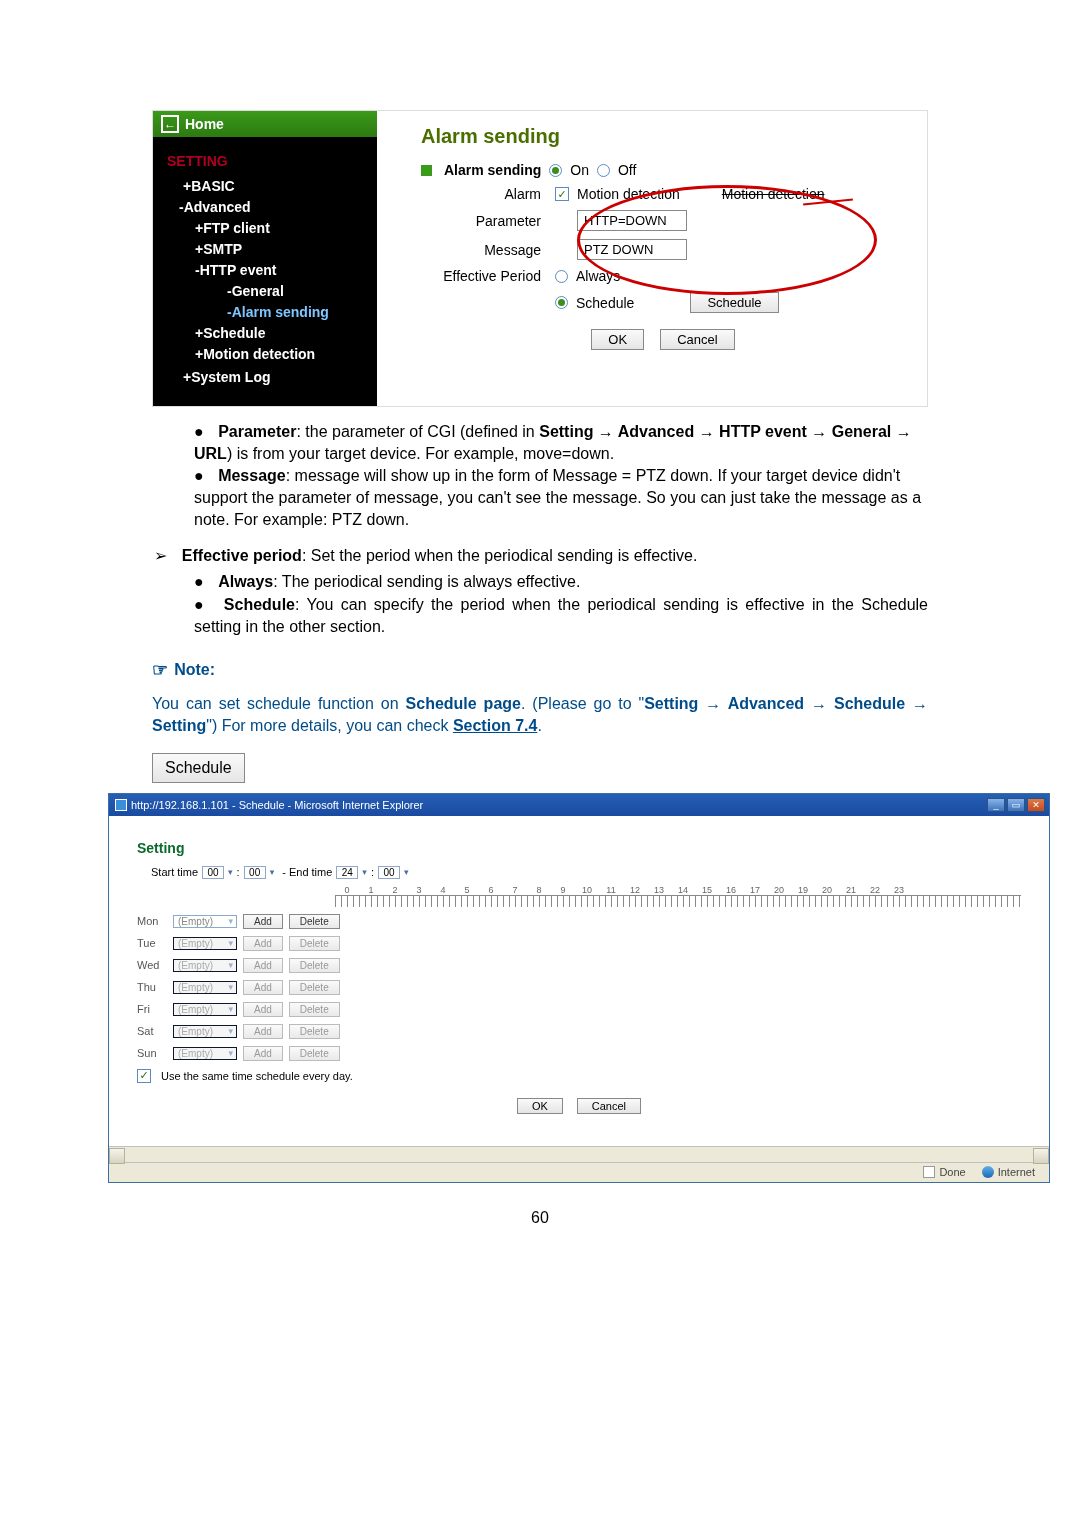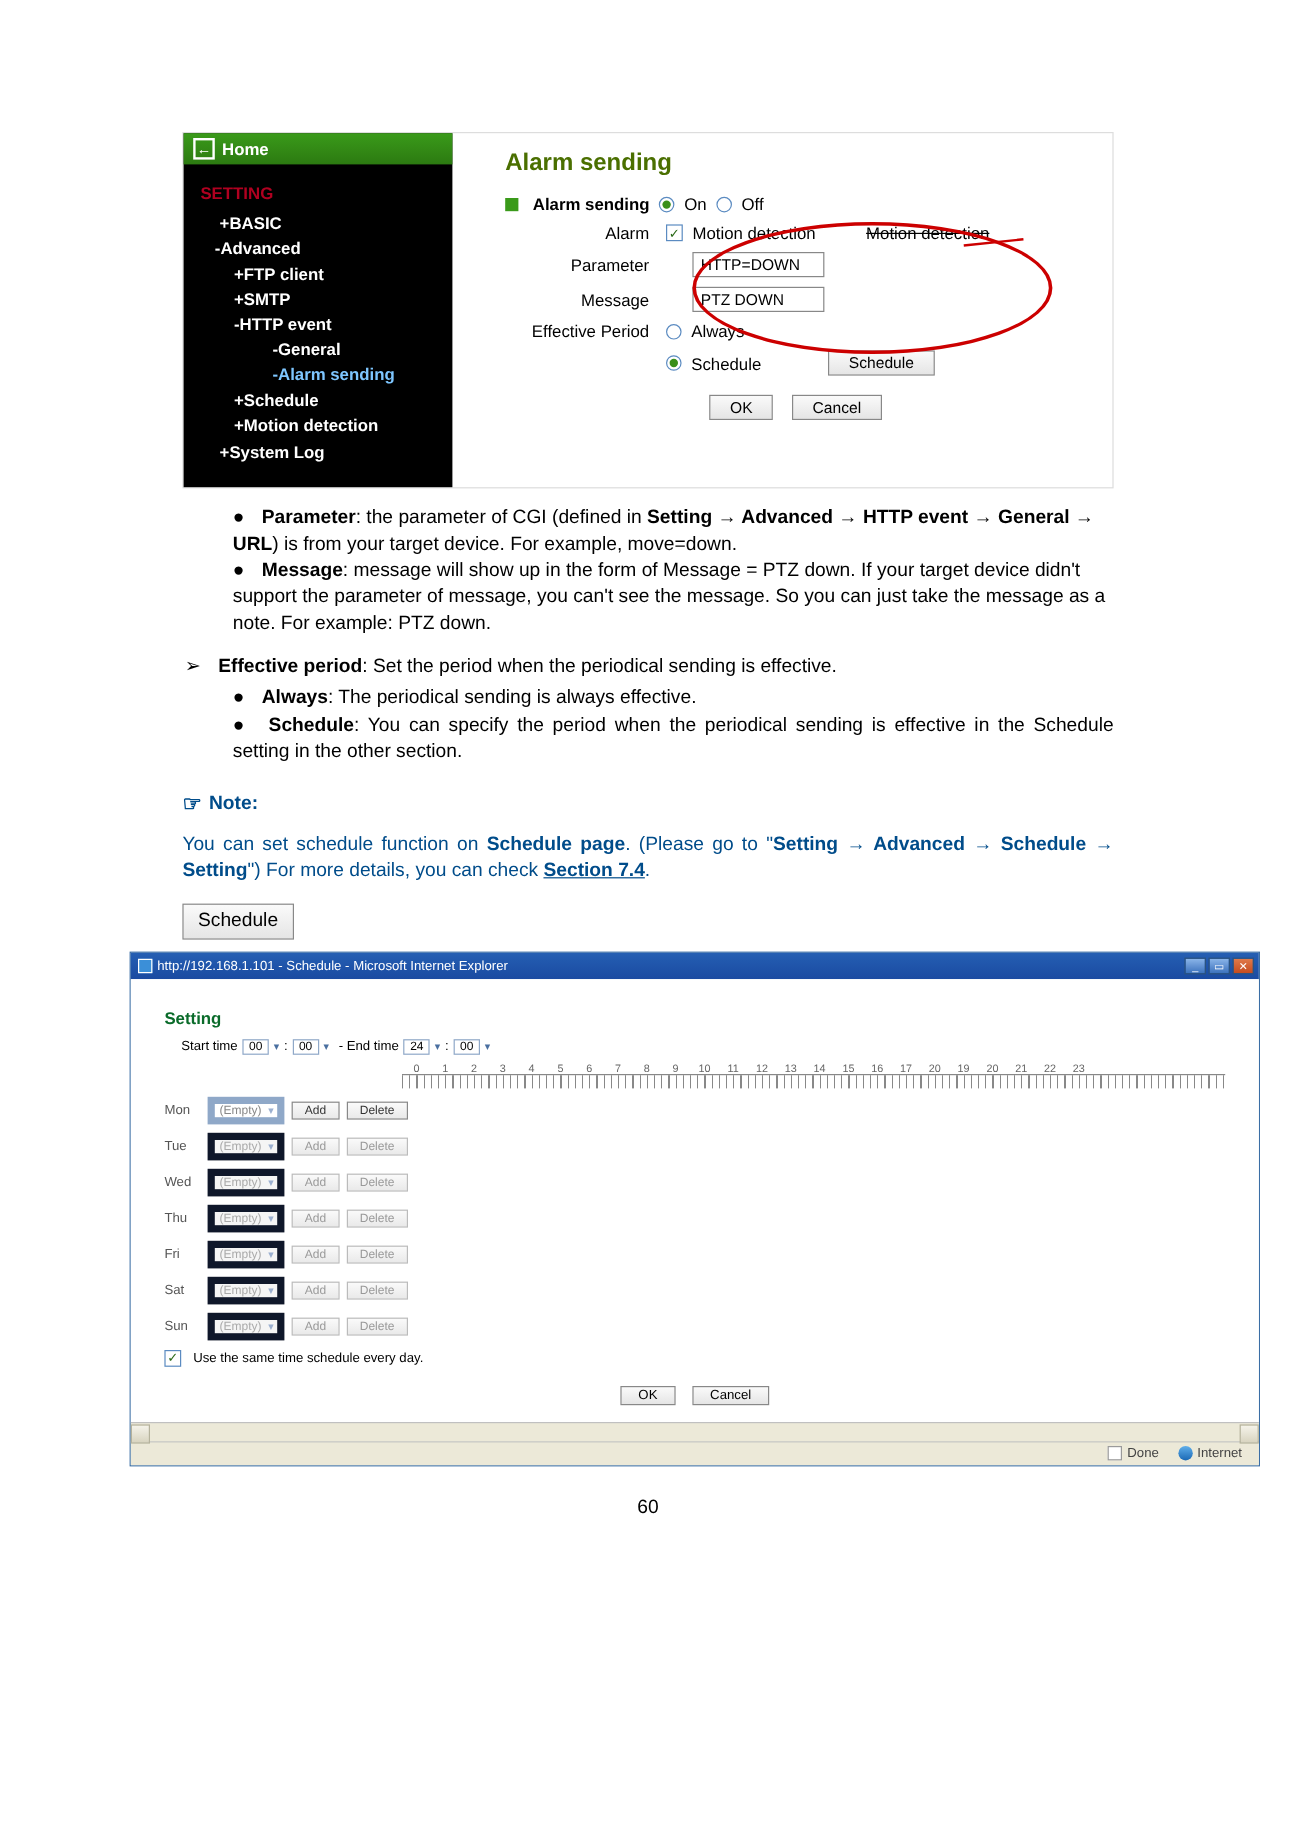--- a/index.html
+++ b/index.html
@@ -96,21 +96,21 @@
   .ie-btn { width:18px;height:14px;border:1px solid #2b537f; background:linear-gradient(#8ab4e8,#3c72bd); display:flex;align-items:center;justify-content:center;font-size:9px;color:#fff;}
   .ie-close { background:linear-gradient(#e07a4a,#c44b1f); }
   .ie-body { background:#fff; padding: 24px 28px 14px 28px; min-height: 330px; }
   .ie-sect { color:#0a6b2a; font-weight:bold; margin-bottom:10px; }
   .ie-sel-row { display:flex; align-items:center; gap:10px; font-size:11px; margin-bottom:6px; }
   .dd { border:1px solid #8fa8c8; background:#eef3f9; font-size:11px; padding:1px 14px 1px 4px; color:#888; position:relative; display:inline-block; }
   .dd::after { content:"▾"; position:absolute; right:3px; top:1px; color:#4a6fa0; font-size:9px; }
   .tn { border:1px solid #8fa8c8; background:#fff; font-size:10px; padding:0 2px; width:22px; display:inline-block; text-align:center; }
   .wk-row { display:flex; align-items:center; gap:6px; font-size:11px; margin: 7px 0; color:#333; }
   .wk-row .day { width:30px; color:#555; }
-  .wk-row .sel { width:64px; border:6px solid #0f172a; background:#f5f5f5; color:#aaa; display:inline-block; padding:0 4px; font-size:10px; position:relative; }
+  .wk-row .sel { width:64px; border:1px solid #0f172a; background:#f5f5f5; color:#aaa; display:inline-block; padding:0 4px; font-size:10px; position:relative; }
   .wk-row .sel::after { content:"▾"; position:absolute; right:3px; color:#9cb0d0; font-size:9px; }
   .wk-row.enabled .sel { background:#fff; border-color:#8fa8c8; color:#888; }
   .sm-btn { border:1px solid #bbb; background:linear-gradient(#fafafa,#e9e9e9); font-size:10px; padding:1px 10px; color:#999; }
   .enabled .sm-btn { color:#333; border-color:#888; }
   .timeline-head { display:flex; margin-left: 198px; font-size:9px; color:#666; gap:0; }
   .timeline-head span { width:24px; text-align:center; }
   .timeline-ruler { margin-left:198px; height:12px; background-image:
      repeating-linear-gradient(to right, #888 0 1px, transparent 1px 6px);
      border-top:1px solid #888;
   }

